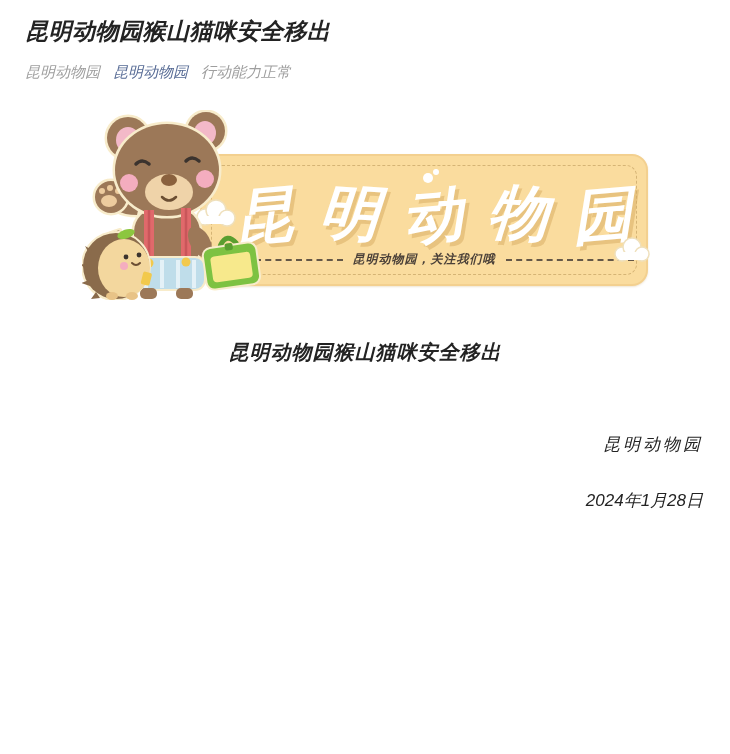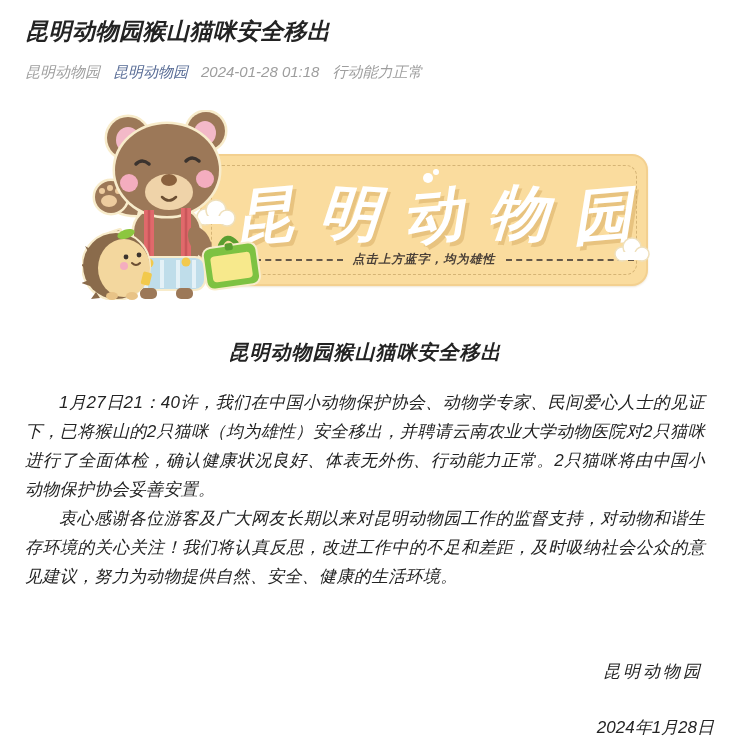--- a/index.html
+++ b/index.html
@@ -85,54 +85,53 @@
     text-indent:2em;
     letter-spacing:0.3px;
   }
   .signature {
     margin-top:70px; padding-right:27px;
     text-align:right;
     font-size:17px; line-height:22px; letter-spacing:3px;
     color:var(--text-primary,#222);
   }
   .sign-date {
-    margin-top:34px; padding-right:16px;
+    margin-top:34px; padding-right:27px;
     text-align:right;
     font-size:17px; line-height:22px;
     color:var(--text-primary,#222);
   }
 </style>
 </head>
 <body>
 
 <div class="page">
 
   <h1 class="article-title">昆明动物园猴山猫咪安全移出</h1>
 
   <div class="meta-row">
     <span class="meta-author">昆明动物园</span>
     <span class="meta-account">昆明动物园</span>
-    <span class="meta-date">2024-01-28 01:18</span>
     <span class="meta-location">行动能力正常</span>
   </div>
 
   <figure class="banner">
 
     <div class="banner-rect">
       <div class="banner-inner-dash"></div>
       <div class="banner-title">
         <span>昆</span>
         <span>明</span>
         <span>动</span>
         <span>物</span>
         <span>园</span>
       </div>
       <div class="banner-sub">
         <span class="dash"></span>
-        <span class="sub-text">点击上方蓝字，均为雄性</span>
+        <span class="sub-text">昆明动物园，关注我们哦</span>
         <span class="dash"></span>
       </div>
     </div>
 
     <svg class="cloud" style="left:110px;top:88px;" width="46" height="30" viewBox="0 0 46 30">
       <g fill="#ffffff" stroke="#EFE0BC" stroke-width="1.5">
         <circle cx="13" cy="19" r="8"></circle>
           <circle cx="24" cy="12" r="10"></circle>
           <circle cx="35" cy="20" r="8"></circle>
       </g>
@@ -228,21 +227,17 @@
         <path d="M50 153 q4 4 8 0" fill="none" stroke="#6B4E33" stroke-width="2" stroke-linecap="round"></path>
         <ellipse cx="30" cy="186" rx="6" ry="4" fill="#E8C387"></ellipse>
         <ellipse cx="50" cy="186" rx="6" ry="4" fill="#E8C387"></ellipse>
         <rect x="60" y="162" width="9" height="13" rx="2" transform="rotate(14 64 168)" fill="#F2C94C"></rect>
       </g>
     </svg>
   </figure>
 
   <h2 class="article-heading">昆明动物园猴山猫咪安全移出</h2>
 
-  <div class="content">
-    <p>1月27日21：40许，我们在中国小动物保护协会、动物学专家、民间爱心人士的见证下，已将猴山的2只猫咪（均为雄性）安全移出，并聘请云南农业大学动物医院对2只猫咪进行了全面体检，确认健康状况良好、体表无外伤、行动能力正常。2只猫咪将由中国小动物保护协会妥善安置。</p>
-    <p>衷心感谢各位游客及广大网友长期以来对昆明动物园工作的监督支持，对动物和谐生存环境的关心关注！我们将认真反思，改进工作中的不足和差距，及时吸纳社会公众的意见建议，努力为动物提供自然、安全、健康的生活环境。</p>
-  </div>
 
   <div class="signature">昆明动物园</div>
   <div class="sign-date">2024年1月28日</div>
 
 </div>
 
 </body></html>

